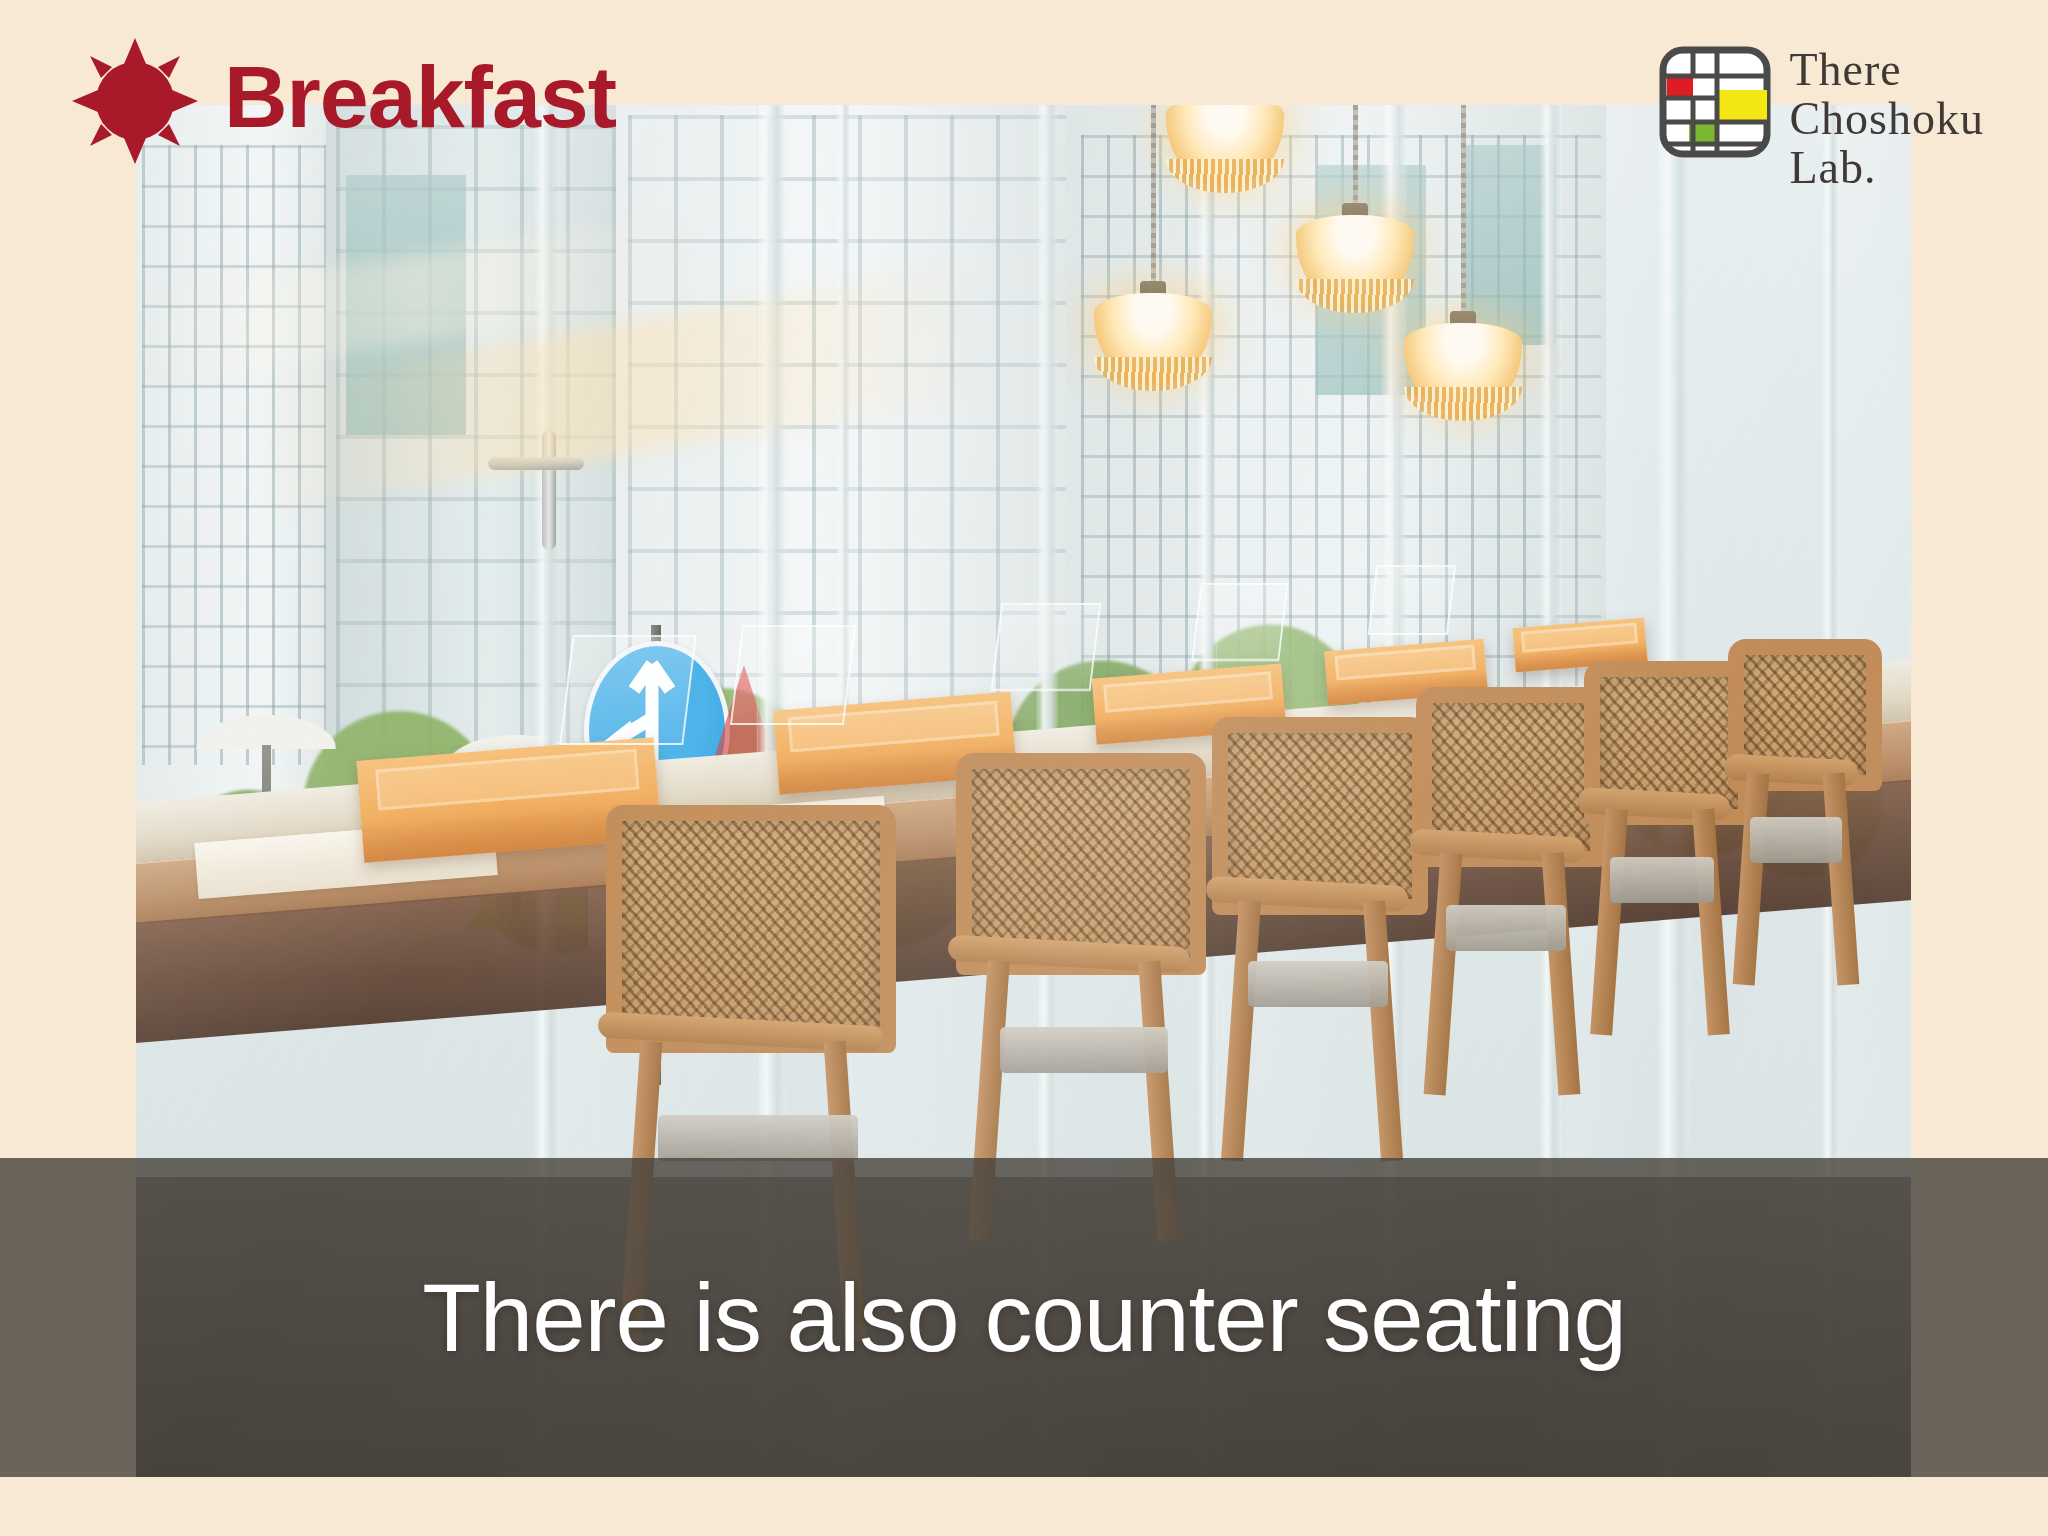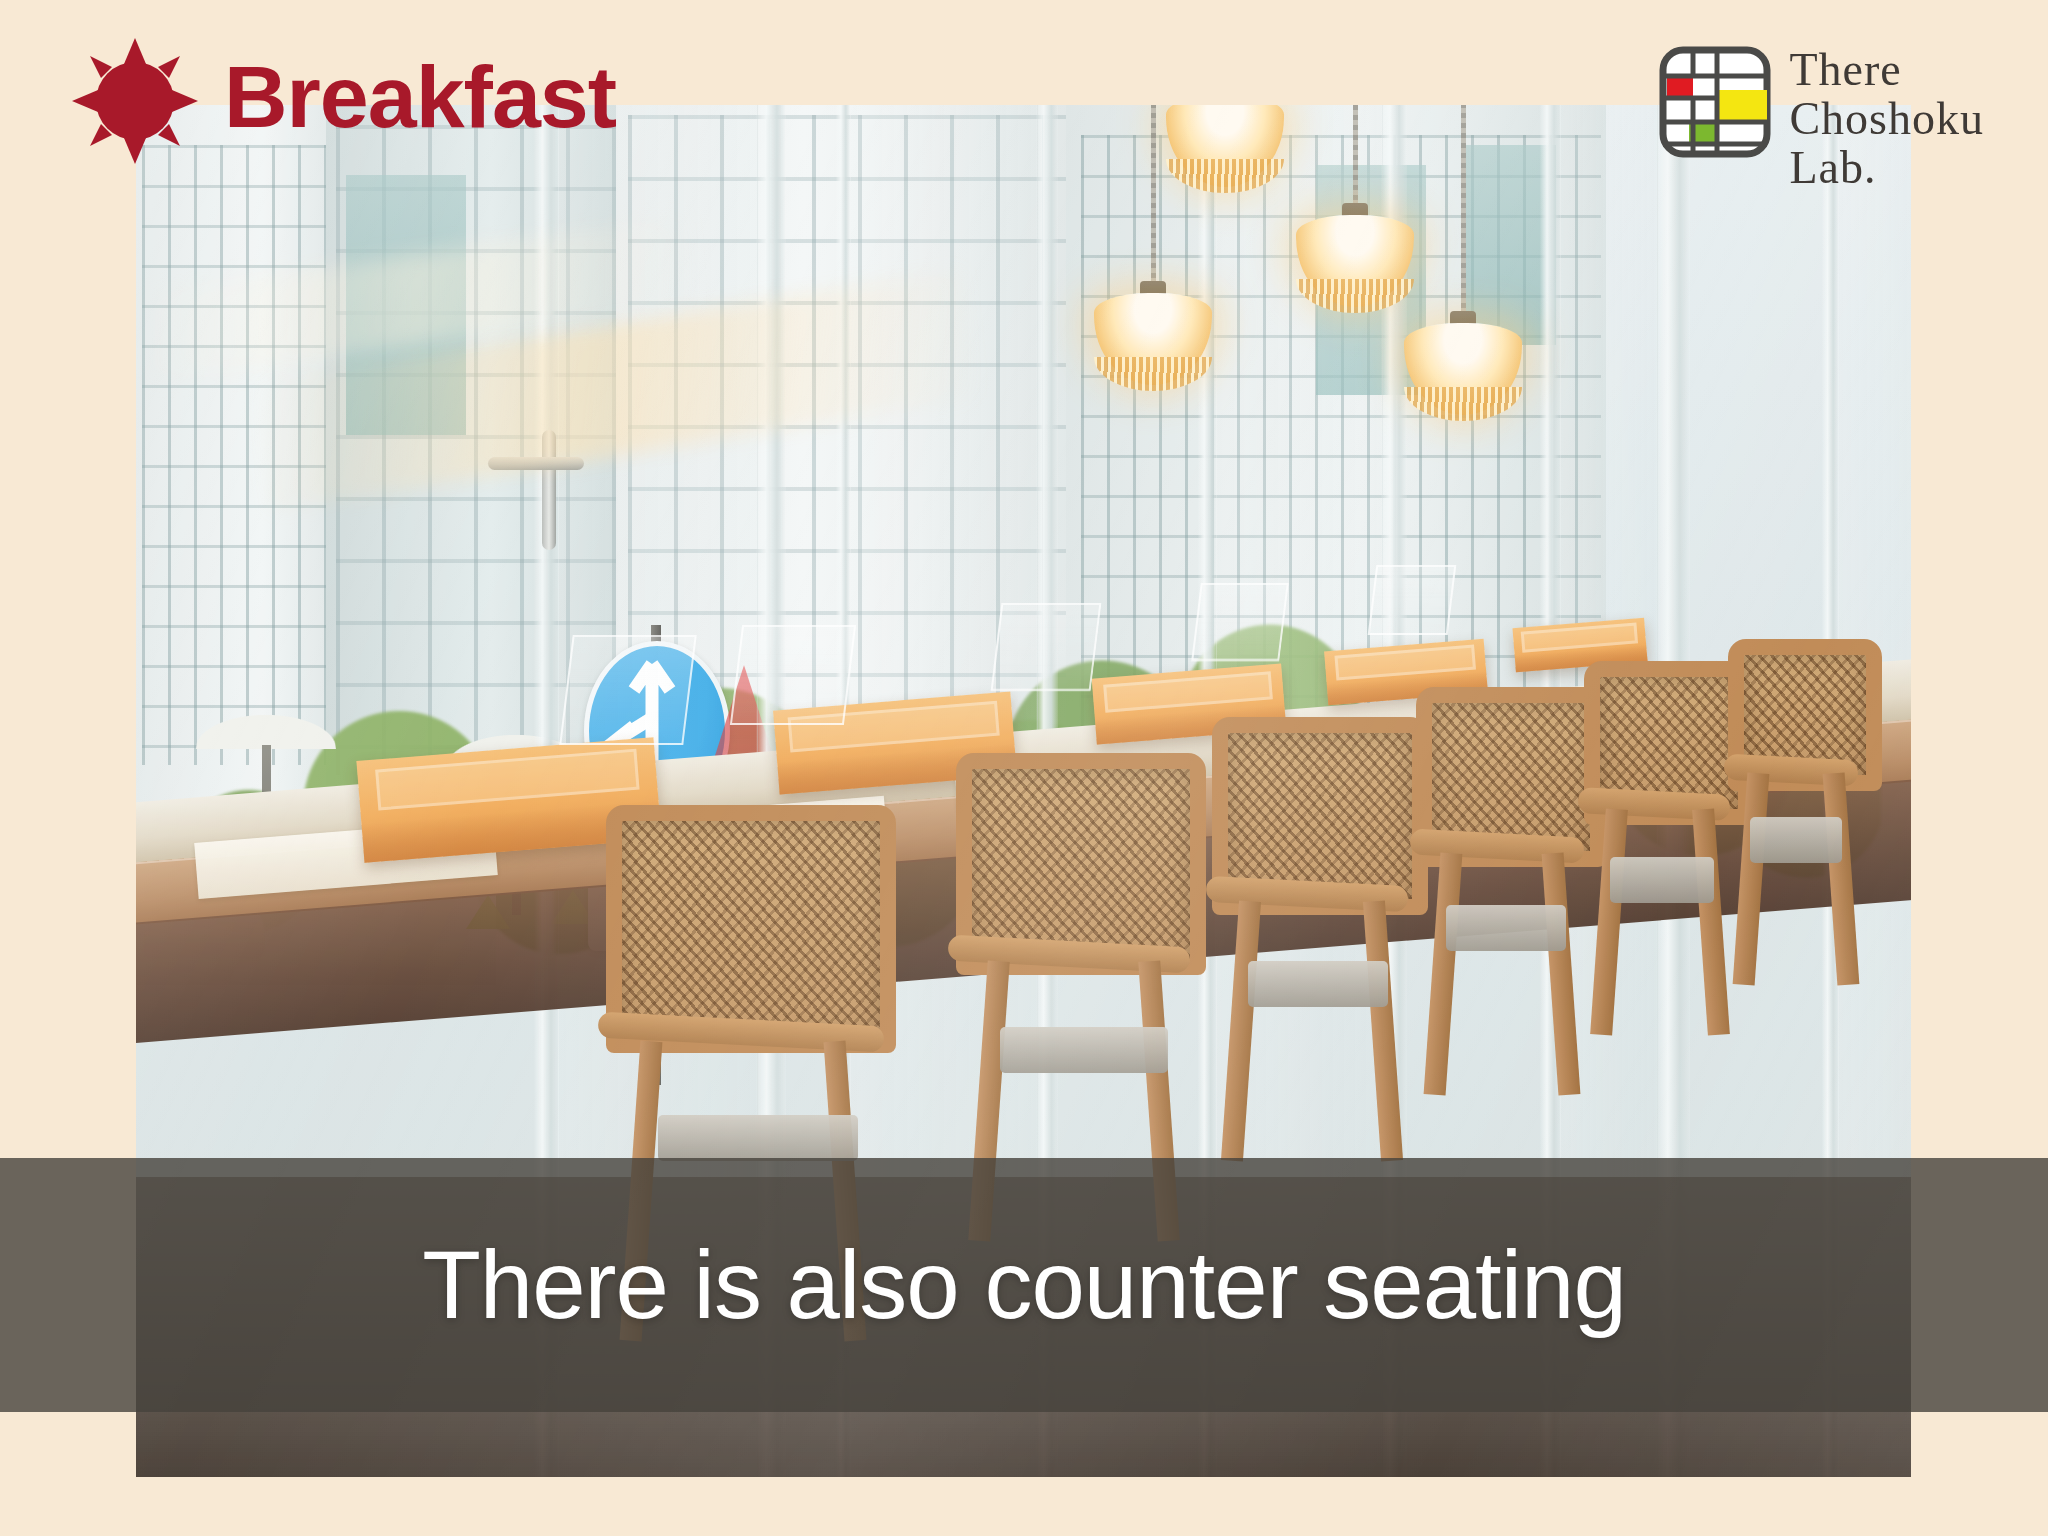--- a/index.html
+++ b/index.html
@@ -460,21 +460,21 @@
       rgba(255,255,255,.12) 55%,
       rgba(255,255,255,.02) 80%,
       rgba(255,255,255,.10) 100%);
     pointer-events: none;
   }
 
   
   .caption-band {
     position: absolute;
     left: 0; top: 1158px;
-    width: 2048px; height: 254px;
+    width: 2048px; height: 319px;
     background: rgba(70,66,60,.80);
     z-index: 30;
     display: flex;
     flex-direction: column;
     align-items: center;
     justify-content: center;
   }
   .caption-line {
     color: #ffffff;
     font-size: 96px;

